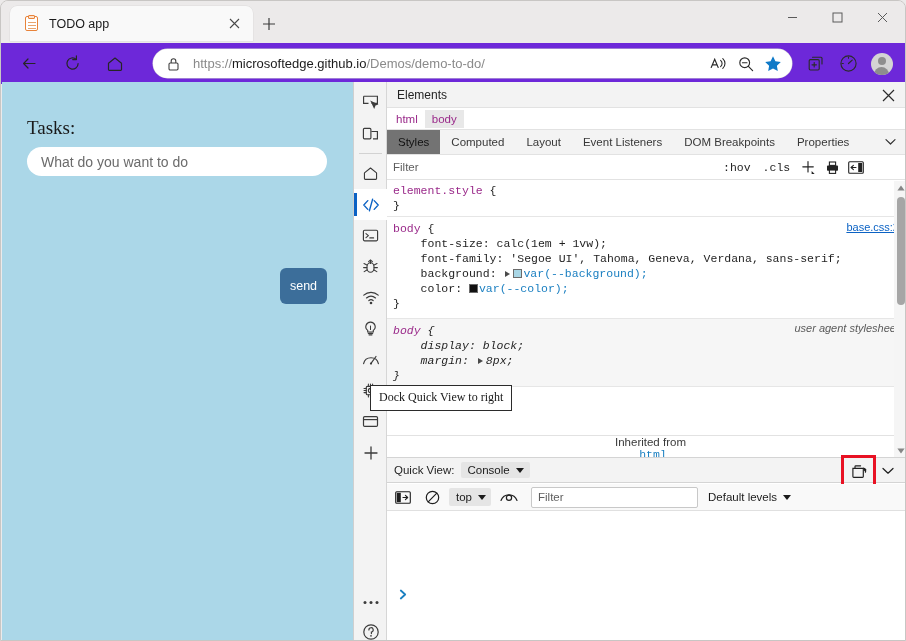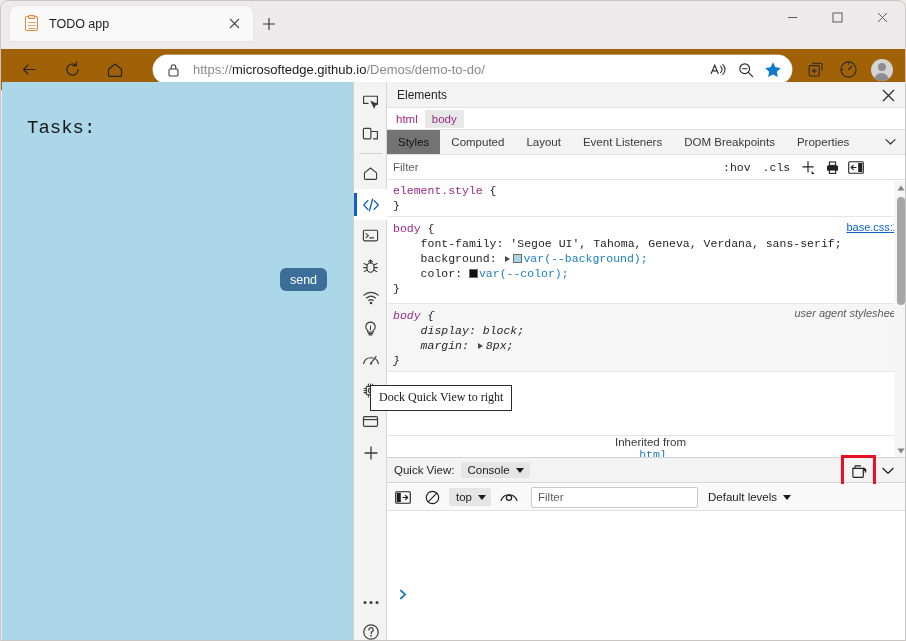--- a/index.html
+++ b/index.html
@@ -90,23 +90,23 @@
     display: flex; height: 33px;
   }
   .wincontrol {
     width: 45px; height: 33px;
     display: flex; align-items: center; justify-content: center;
     color: #5a5a5a;
   }
 
   
   .navbar {
-    position: absolute; left: 0; top: 48px;
+    position: absolute; left: 0; top: 42px;
     width: 904px; height: 41px;
-    background: #a16207;
+    background: #6d28d9;
     display: flex; align-items: center;
   }
   .navbtn {
     width: 30px; height: 30px;
     margin-left: 13px;
     display: flex; align-items: center; justify-content: center;
     border-radius: 5px;
     color: #262626;
     flex: none;
   }
@@ -167,39 +167,39 @@
   
   .page {
     position: absolute; left: 1px; top: 81px;
     width: 351px; height: 559px;
     background: #abd7e8;
     overflow: hidden;
   }
   .page-h { 
     position: absolute; left: 25px; top: 35px;
     font-size: 19px; color: #1a1a1a;
-    font-family: Liberation Mono, monospace;
+    font-family: Liberation Serif, serif;
     text-align: right;
   }
   .todo-input {
     position: absolute; left: 25px; top: 65px;
     width: 300px; height: 29px;
     background: #fff;
     border: none;
     border-radius: 15px;
     font-size: 14px;
     color: #5c5c5c;
     padding: 0 14px;
     font-family: "Liberation Sans", sans-serif;
     outline: none;
   }
   .todo-input::placeholder { color: #6b6b6b; }
   .send-btn {
     position: absolute; left: 278px; top: 186px;
-    width: 47px; height: 23px;
+    width: 47px; height: 36px;
     background: #3c6e9a;
     color: #ffffff;
     border: none;
     border-radius: 6px;
     font-size: 12.5px;
     font-family: "Liberation Sans", sans-serif;
     display: flex; align-items: center; justify-content: center;
   }
 
   
@@ -614,20 +614,21 @@
         <div class="avatar-circle"></div>
       </div>
       <div class="tbicon">
         
       </div>
     </div>
   </div>
 
   <div class="page">
     <div class="page-h">Tasks:</div>
+    <input class="todo-input" value="" placeholder="What do you want to do" style="">
     <div class="send-btn">send</div>
   </div>
 
   <div class="devtools">
 
     <div class="actbar">
       <div class="act-icon" style="margin-top:5px">
         <svg width="17" height="17" viewBox="0 0 17 17">
               <path d="M1.6 2.2 H15.4 V9.4 H9.6" stroke="currentColor" stroke-width="1.15" fill="none"></path>
               <path d="M1.6 2.2 V9.4 H6.5" stroke="currentColor" stroke-width="1.15" fill="none"></path>
@@ -780,20 +781,21 @@
       <div class="rules">
 
         <div class="rule">
           <div class="line"><span class="sel-name">element.style</span> {</div>
           <div class="line">}</div>
         </div>
 
         <div class="rule sep-top" style="padding-top:4px">
           <div class="line"><span class="sel-name">body</span> {</div>
           <a class="link" style="top:4px">base.css:2</a>
+          <div class="line">    <span class="propname">font-size</span>: <span class="prop">calc(1em + 1vw);</span></div>
           <div class="line">    <span class="propname">font-family</span>: <span class="prop">'Segoe UI', Tahoma, Geneva, Verdana, sans-serif;</span></div>
           <div class="line">    <span class="propname">background</span>: <span class="arrow-tri"></span><span class="swatch" style="background:#a9d6e5"></span><span class="varname">var(--background);</span></div>
           <div class="line">    <span class="propname">color</span>: <span class="swatch" style="background:#111111"></span><span class="varname">var(--color);</span></div>
           <div class="line">}</div>
         </div>
 
         <div class="rule ua" style="margin-top:4px;padding-top:4px">
           <div class="line"><span class="sel-name">body</span> {</div>
           <div class="ua-note">user agent stylesheet</div>
           <div class="line">    <span class="propname">display</span>: <span class="prop">block;</span></div>

